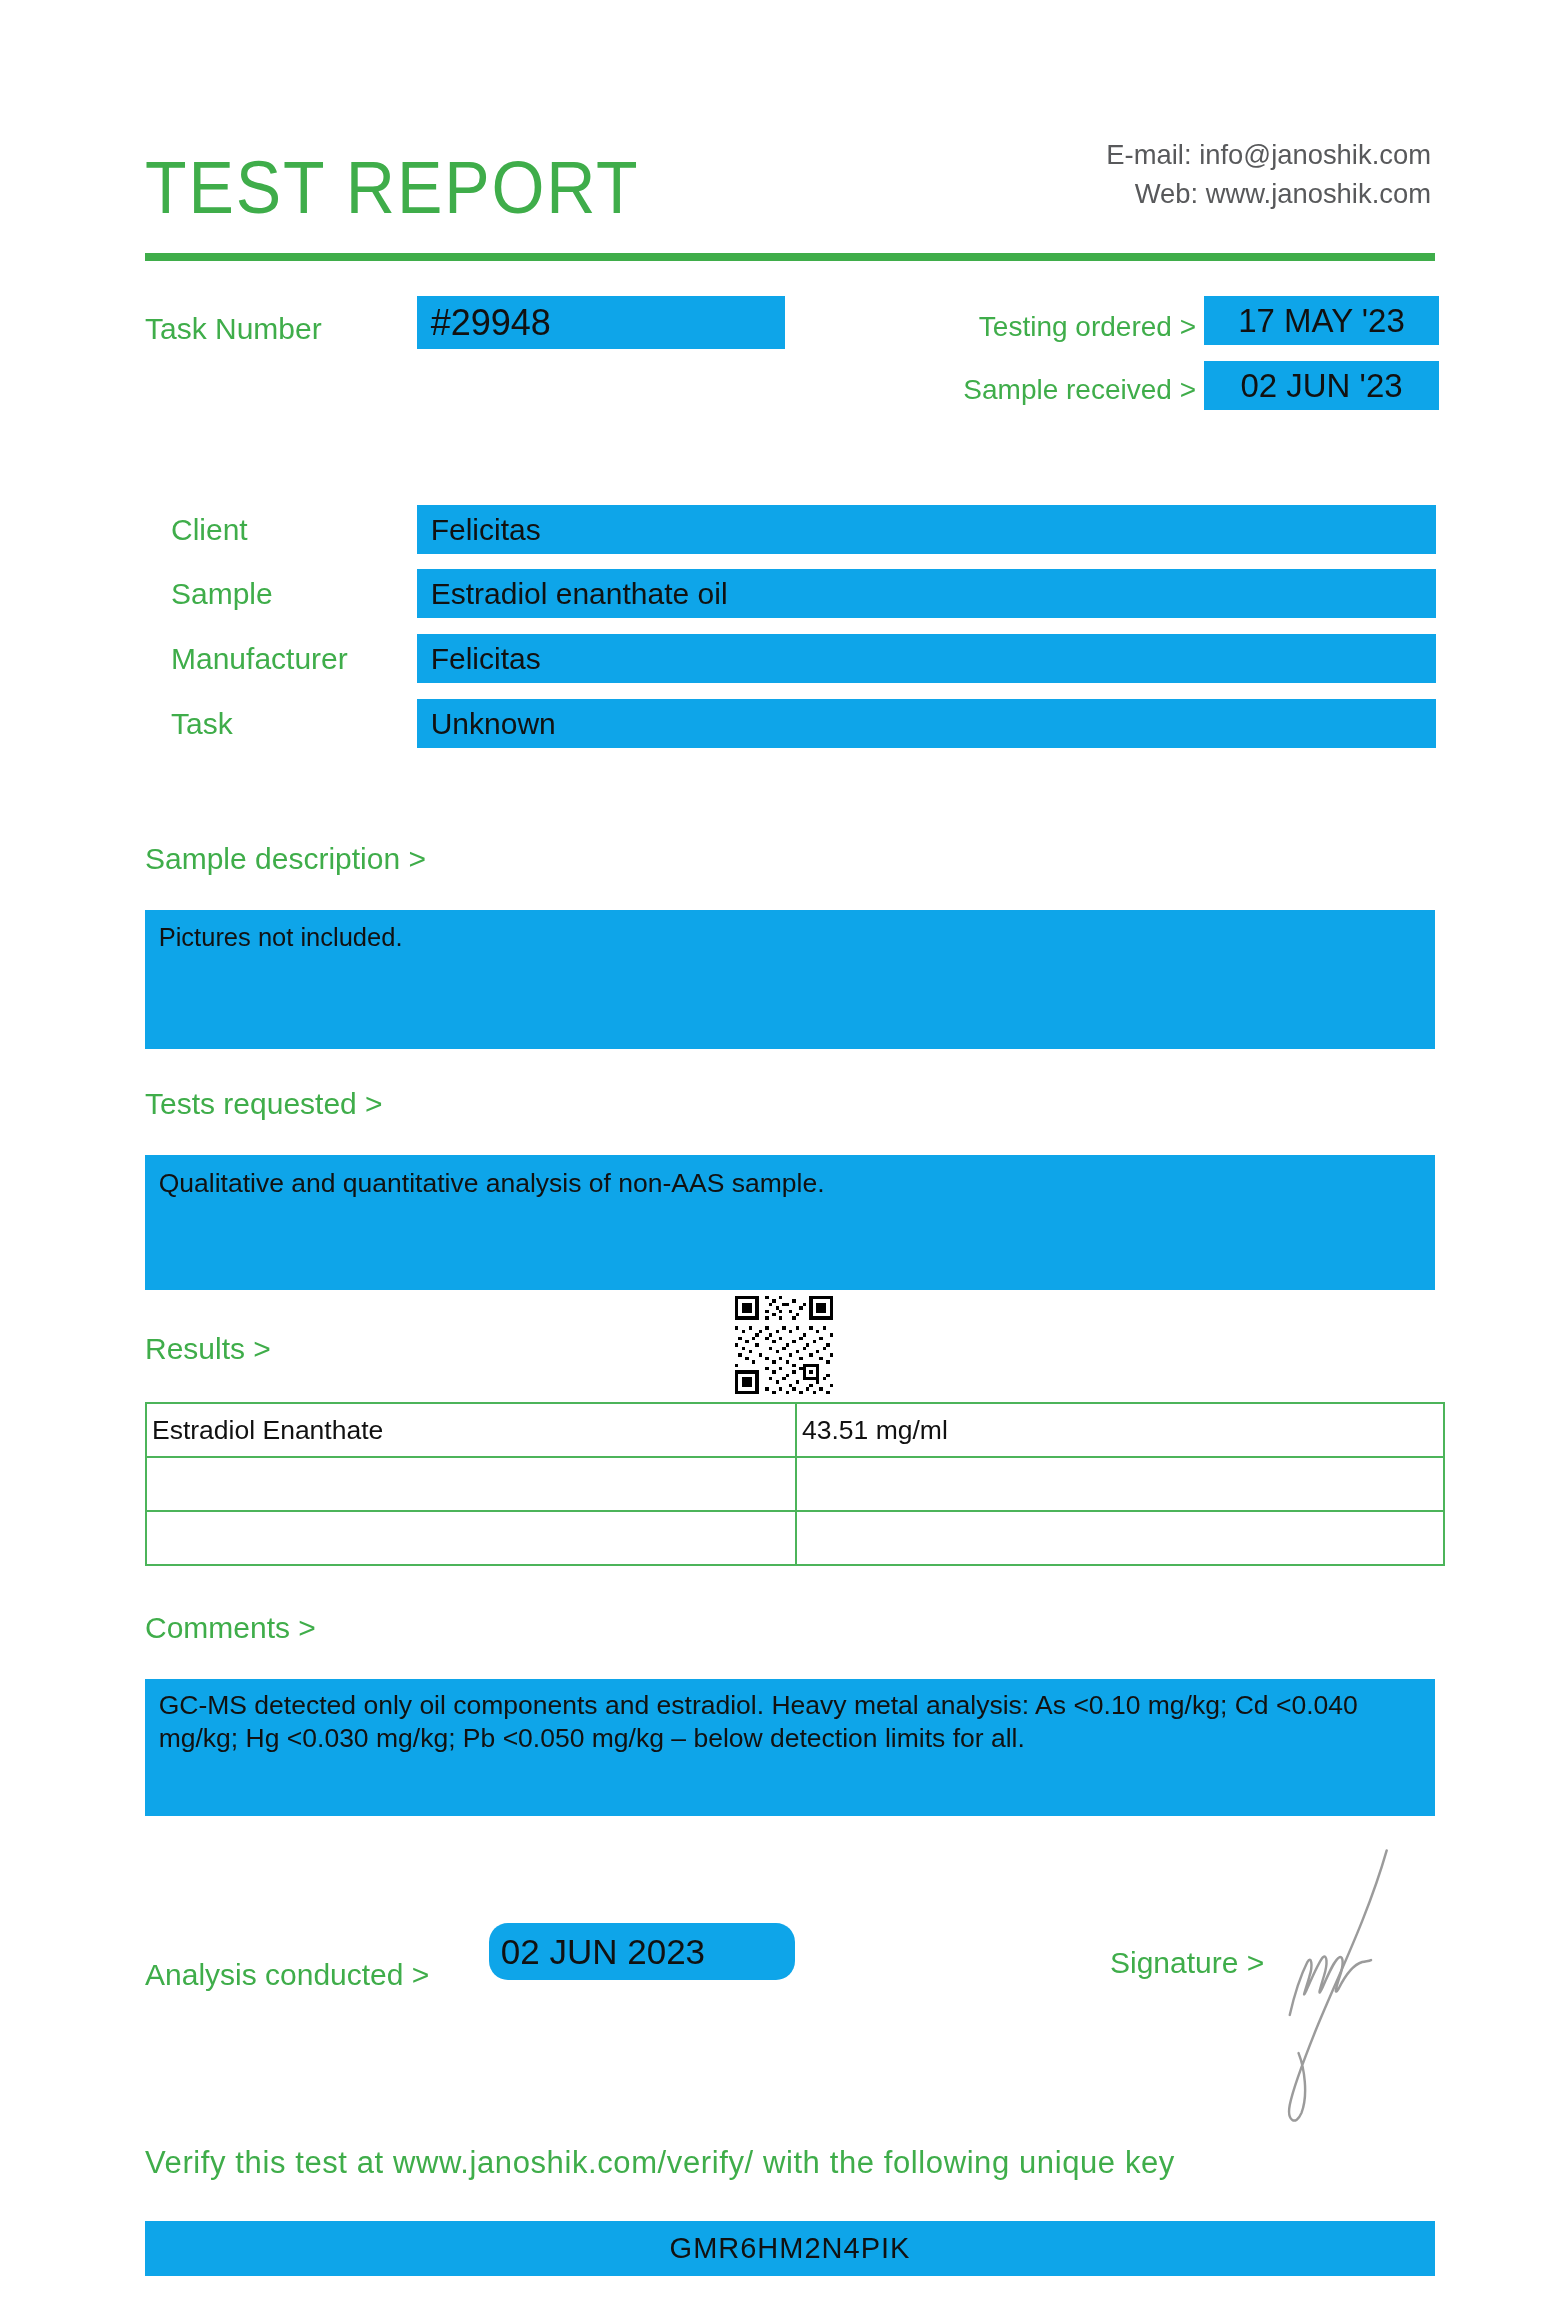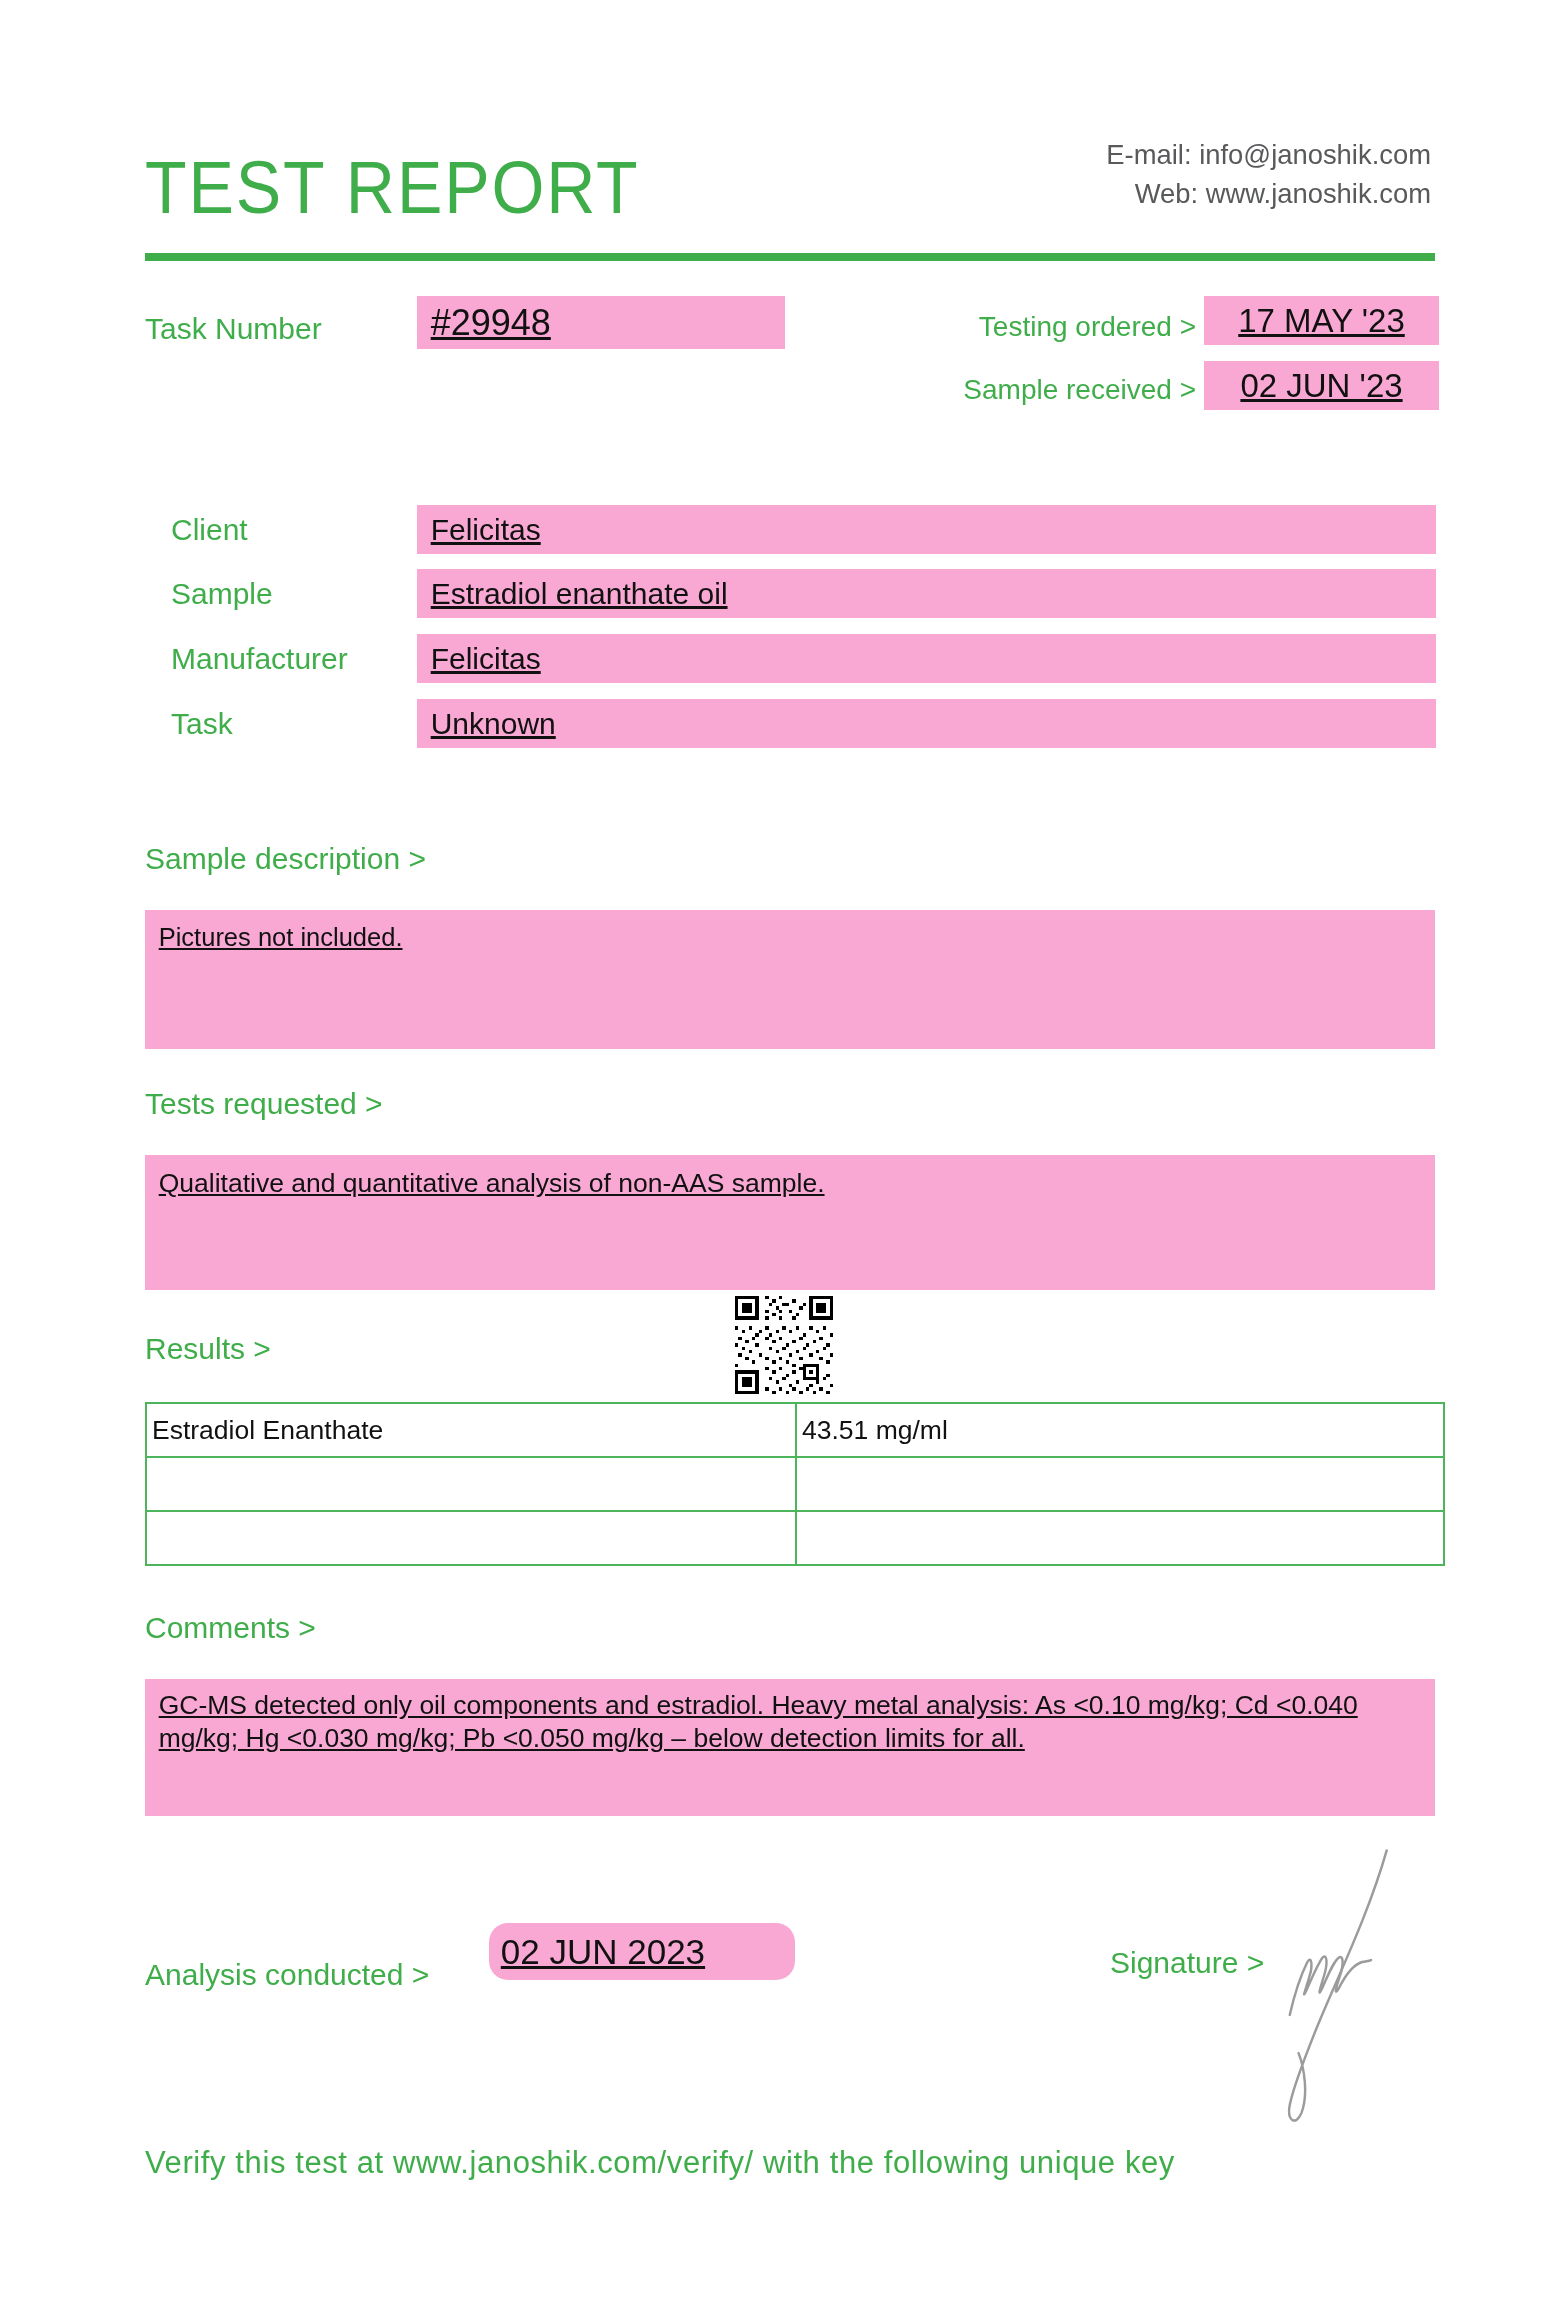--- a/index.html
+++ b/index.html
@@ -14,21 +14,21 @@
   .logo-text{font-size:45px;font-weight:bold;letter-spacing:0;white-space:nowrap;
              transform:scaleX(0.9);transform-origin:center top;margin-top:2px;}
   .logo-text .jano{color:#4d4d4d;}
   .logo-text .shik{color:#2f9e44;}
   .contact{position:absolute;right:137px;top:135px;text-align:right;color:#58595b;
            font-size:27.4px;line-height:39px;white-space:nowrap;}
   .rule{position:absolute;left:145px;top:253px;width:1290px;height:7.8px;background:#3fad4a;}
 
   
   .green-label{position:absolute;color:#3fad4a;white-space:nowrap;}
-  .gray-box{position:absolute;background:#f9a8d4;color:#111111;text-decoration:underline;}
+  .gray-box{position:absolute;background:#0ea5e9;color:#111111;}
   .box-text{white-space:nowrap;overflow:hidden;}
 
   
   .task-label{left:145px;top:302px;font-size:30px;line-height:53px;}
   .task-box{left:417px;top:296px;width:368px;height:53px;font-size:36px;line-height:53px;padding-left:13.7px;box-sizing:border-box;}
   .meta-label-1{left:880px;top:302px;width:316px;text-align:right;font-size:28px;line-height:49px;}
   .meta-label-2{left:880px;top:365px;width:316px;text-align:right;font-size:28px;line-height:49px;}
   .meta-box-1{left:1204px;top:296px;width:235px;height:49px;font-size:33px;line-height:49px;text-align:center;}
   .meta-box-2{left:1204px;top:361px;width:235px;height:49px;font-size:33px;line-height:49px;text-align:center;}
 
@@ -137,15 +137,16 @@
 
   <div class="green-label signature-label">Signature &gt;</div>
   <svg class="signature-svg" width="245" height="333" viewBox="0 0 250 340">
     <g fill="none" stroke="#9b9b9b" stroke-width="2.5" stroke-linecap="round" stroke-linejoin="round">
       <path d="M115,30 C95,100 62,165 42,215 C32,240 20,270 16,290 C13,306 22,312 28,298 C35,280 31,252 25,237"></path>
       <path d="M16,198 C22,172 30,152 34,144 C38,137 40,147 36,159 C32,173 28,183 33,173 C40,157 46,143 50,139 C54,136 55,145 51,158 C47,171 44,181 49,171 C56,155 62,141 67,139 C71,138 71,147 67,159 C63,171 61,179 66,171 C72,159 80,147 90,144 C94,143 97,143 99,142"></path>
     </g>
   </svg>
 
   <div class="verify-line">Verify this test at www.janoshik.com/verify/ with the following unique key</div>
+  <div class="gray-box key-box">GMR6HM2N4PIK</div>
 
 </div>
 
 
 </body></html>

